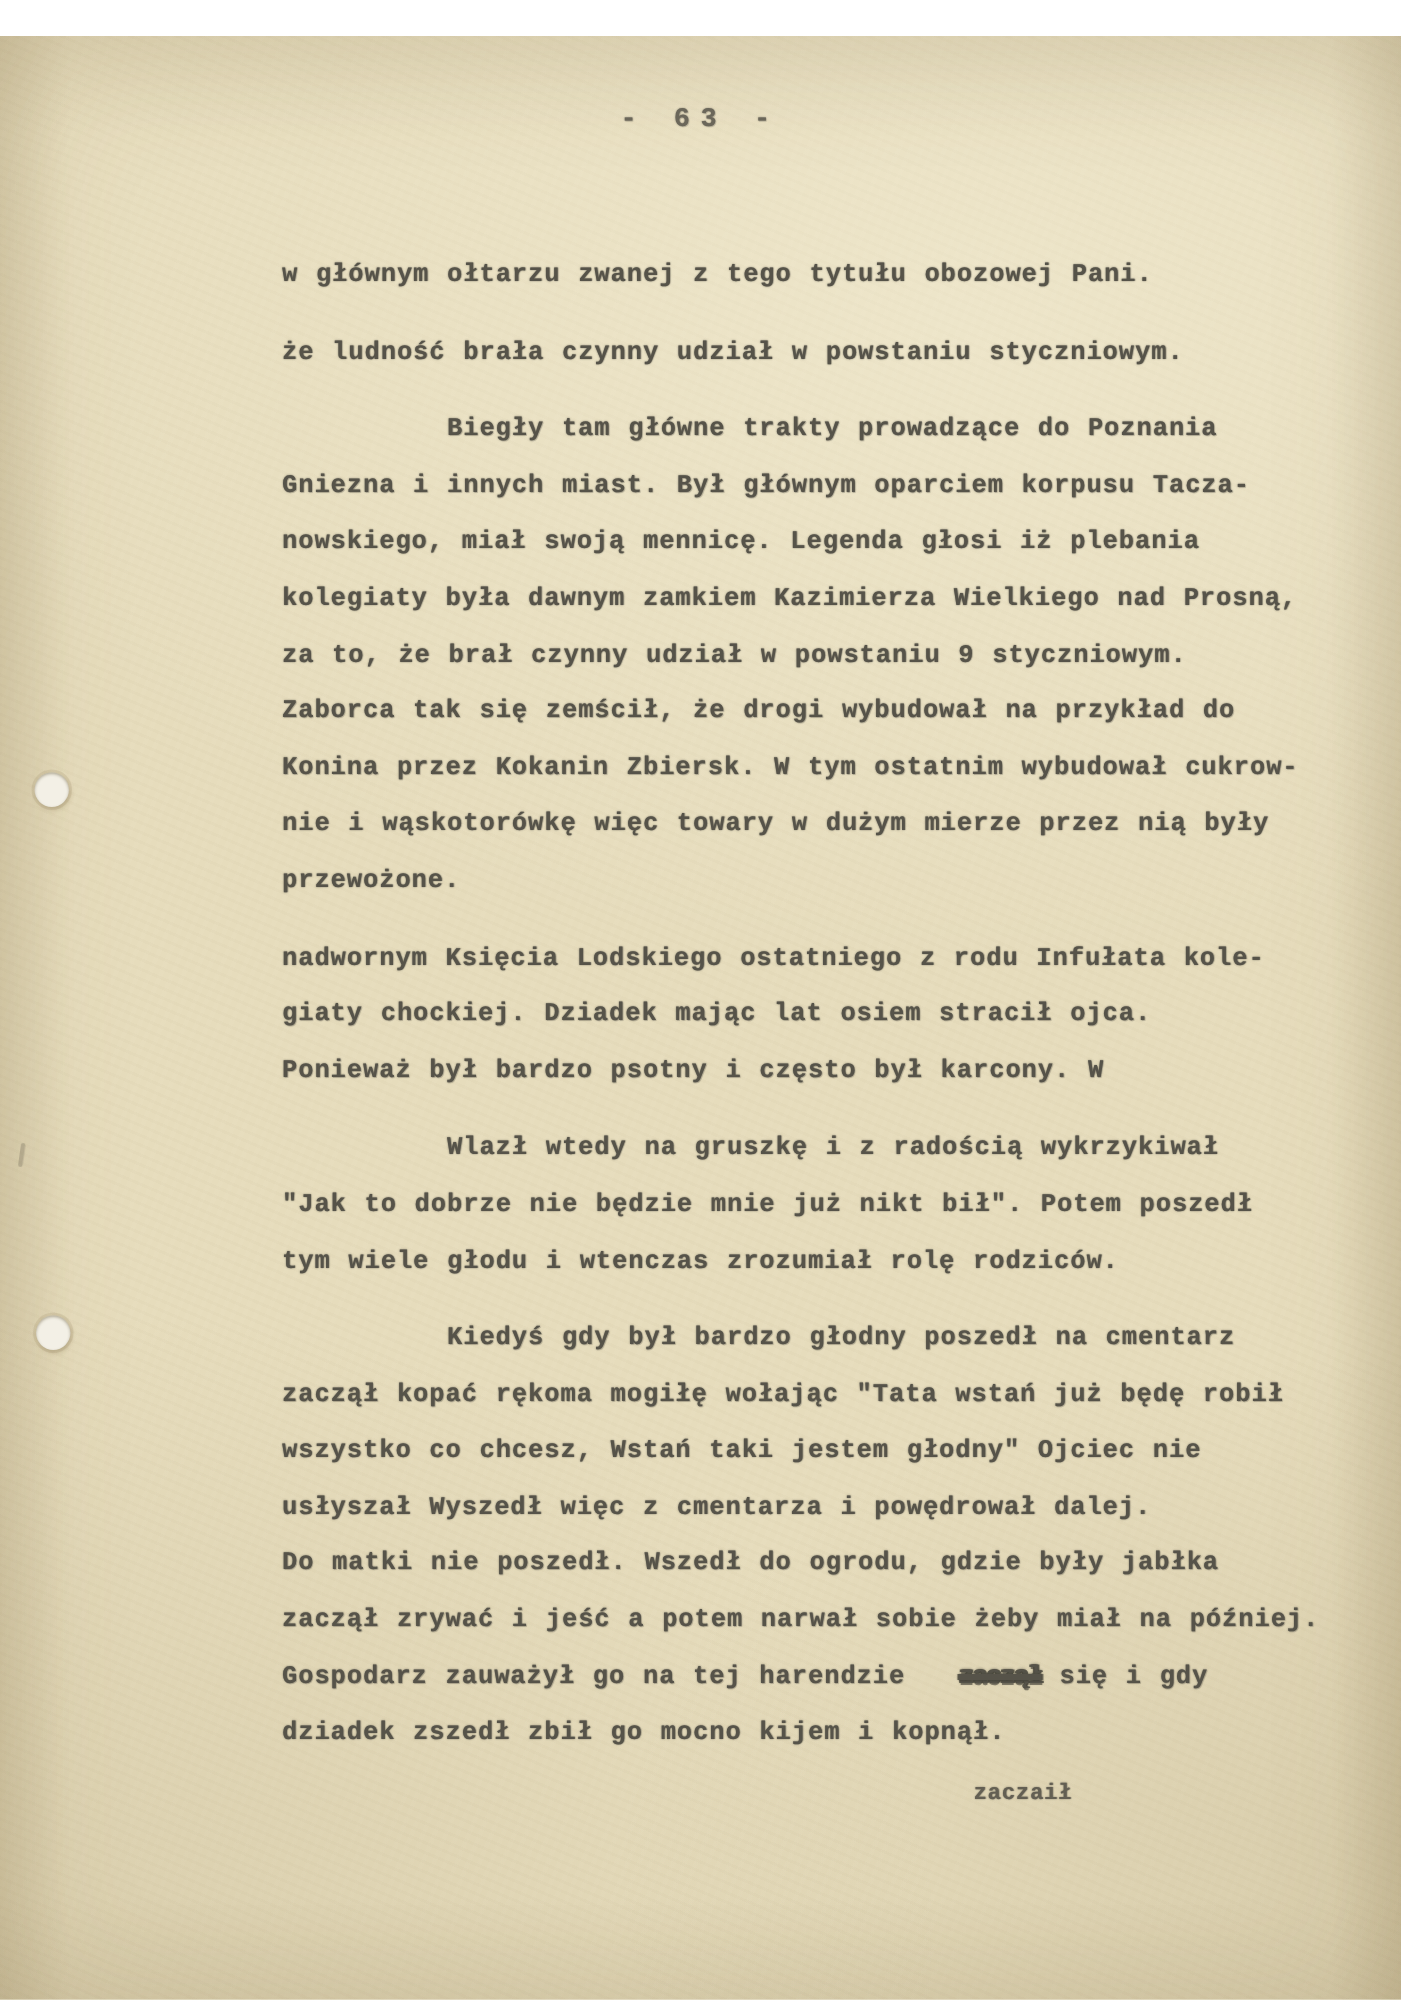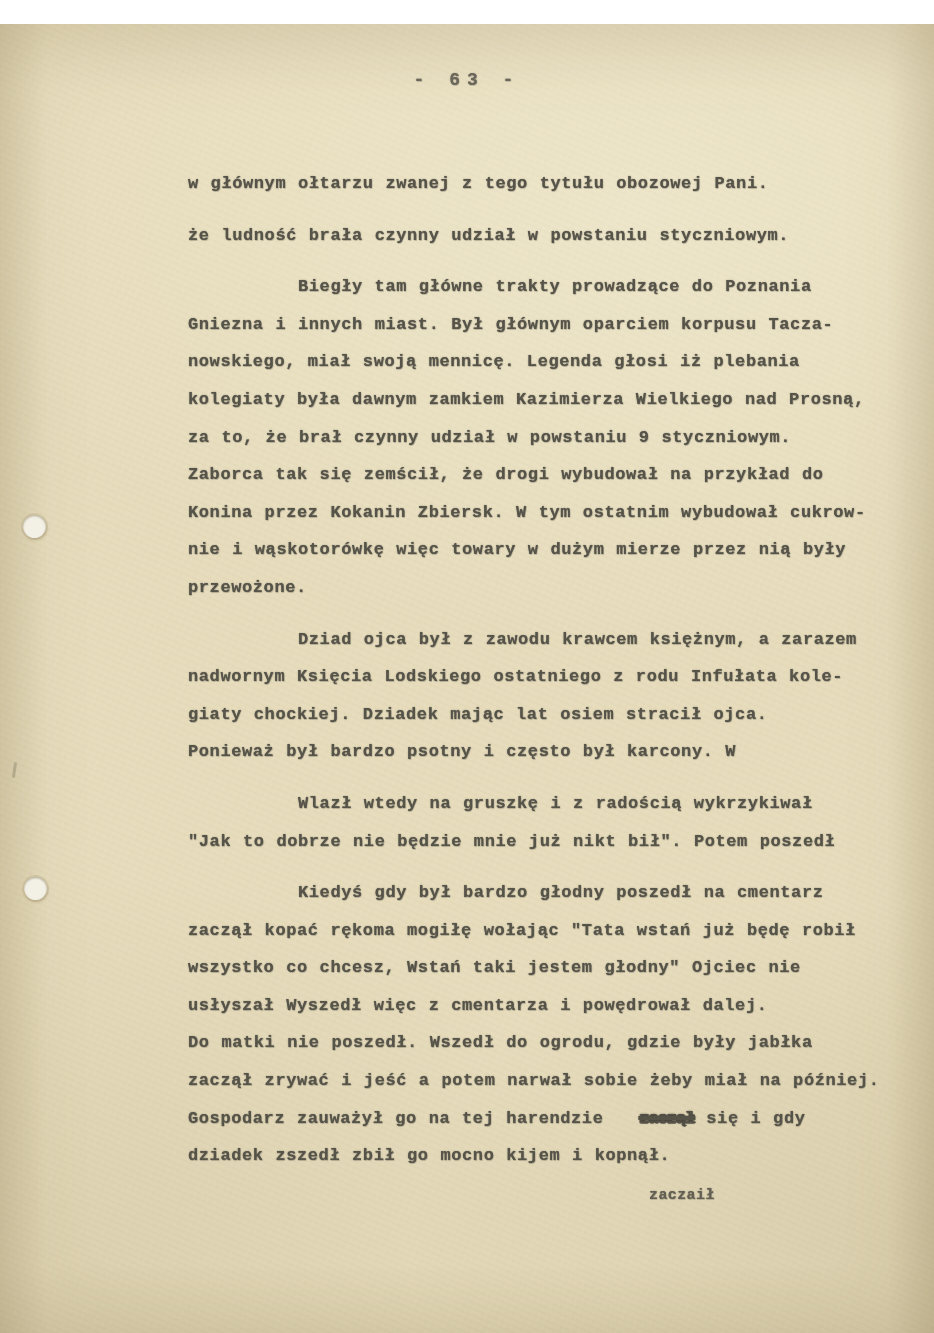--- a/index.html
+++ b/index.html
@@ -140,28 +140,28 @@
         <div class="line">Gniezna i innych miast. Był głównym oparciem korpusu Tacza-</div>
         <div class="line">nowskiego, miał swoją mennicę. Legenda głosi iż plebania</div>
         <div class="line">kolegiaty była dawnym zamkiem Kazimierza Wielkiego nad Prosną,</div>
         <div class="line">za to, że brał czynny udział w powstaniu 9 styczniowym.</div>
         <div class="line">Zaborca tak się zemścił, że drogi wybudował na przykład do</div>
         <div class="line">Konina przez Kokanin Zbiersk. W tym ostatnim wybudował cukrow-</div>
         <div class="line">nie i wąskotorówkę więc towary w dużym mierze przez nią były</div>
         <div class="line">przewożone.</div>
       </div>
       <div class="paragraph">
-        <div class="line indent">Dziad ojca był z zawodu krawcem księżnym, a zarazem</div>
         <div class="line">nadwornym Księcia Lodskiego ostatniego z rodu Infułata kole-</div>
         <div class="line">giaty chockiej. Dziadek mając lat osiem stracił ojca.</div>
         <div class="line">Ponieważ był bardzo psotny i często był karcony. W</div>
       </div>
       <div class="paragraph">
         <div class="line indent">Wlazł wtedy na gruszkę i z radością wykrzykiwał</div>
         <div class="line">"Jak to dobrze nie będzie mnie już nikt bił". Potem poszedł</div>
+        <div class="line">tym wiele głodu i wtenczas zrozumiał rolę rodziców.</div>
       </div>
       <div class="paragraph">
         <div class="line indent">Kiedyś gdy był bardzo głodny poszedł na cmentarz</div>
         <div class="line">zaczął kopać rękoma mogiłę wołając "Tata wstań już będę robił</div>
         <div class="line">wszystko co chcesz, Wstań taki jestem głodny" Ojciec nie</div>
         <div class="line">usłyszał Wyszedł więc z cmentarza i powędrował dalej.</div>
         <div class="line">Do matki nie poszedł. Wszedł do ogrodu, gdzie były jabłka</div>
         <div class="line">zaczął zrywać i jeść a potem narwał sobie żeby miał na później.</div>
         <div class="line"><span>Gospodarz zauważył go na tej harendzie </span><span class="struck">zaczął</span><span> się i gdy</span></div>
         <div class="line">dziadek zszedł zbił go mocno kijem i kopnął.</div>

